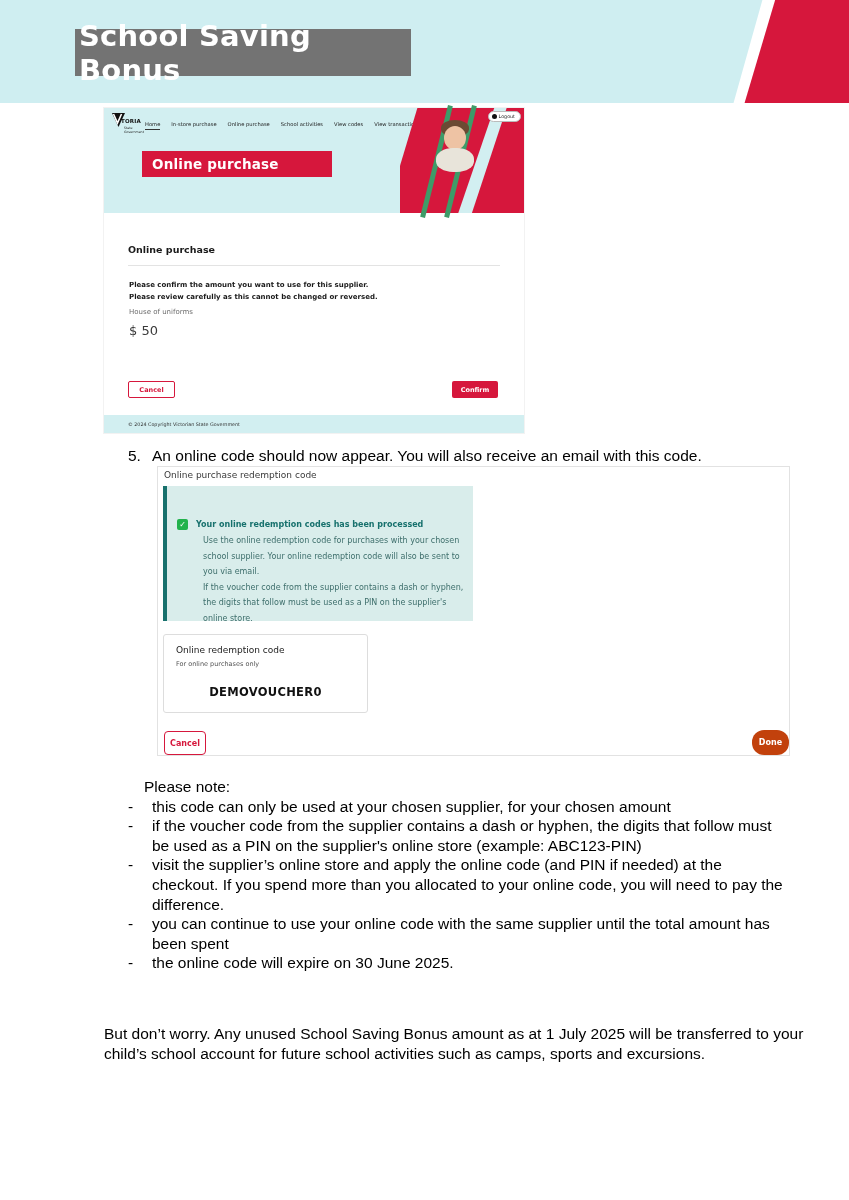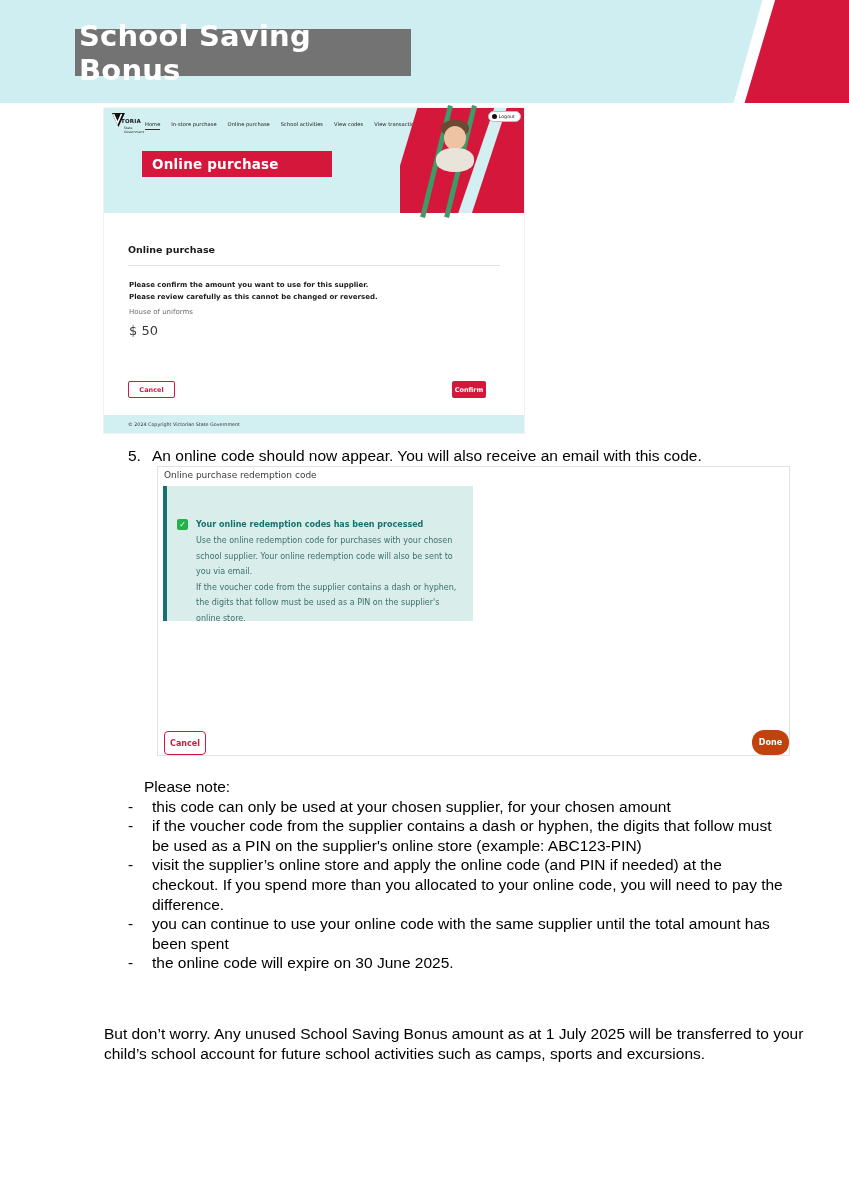--- a/index.html
+++ b/index.html
@@ -67,21 +67,21 @@
   .s1-bold1 { position:absolute; left:25px; top:68px; font-size:7px; font-weight:bold; color:#1a1a1a; }
   .s1-bold2 { position:absolute; left:25px; top:80px; font-size:7px; font-weight:bold; color:#1a1a1a; }
   .s1-supplier { position:absolute; left:25px; top:95px; font-size:7px; color:#6d6d6d; }
   .s1-amount { position:absolute; left:25px; top:110px; font-size:13px; color:#3a3a3a; }
   .s1-cancel {
     position:absolute; left:24px; top:168px; width:47px; height:17px;
     border:1px solid #d6173c; border-radius:2px; background:#fff; color:#d6173c;
     font-size:6.5px; font-weight:bold; display:flex; align-items:center; justify-content:center;
   }
   .s1-confirm {
-    position:absolute; left:348px; top:168px; width:34px; height:17px;
+    position:absolute; left:348px; top:168px; width:46px; height:17px;
     background:#d6173c; border-radius:2px; color:#fff;
     font-size:6.5px; font-weight:bold; display:flex; align-items:center; justify-content:center;
   }
   .shot1-footer {
     position:absolute; left:0; top:307px; width:420px; height:18px; background:#d2eff1;
     display:flex; align-items:center; padding-left:24px; font-size:4.8px; color:#333;
   }
   
   .step5 { position:absolute; left:128px; top:447px; display:flex; font-size:15.5px; color:#000; }
   .step5 .num { width:24px; }
@@ -95,21 +95,21 @@
   .s2-alert {
     position:absolute; left:5px; top:19px; width:310px; height:135px;
     background:#d9edeb; border-left:4px solid #18716d; padding:33px 14px 0 10px;
   }
   .s2-alert-row { display:flex; gap:8px; align-items:flex-start; }
   .s2-check {
     width:11px; height:11px; border-radius:2px; background:#22b24c; flex:0 0 auto;
     color:#fff; font-size:8px; line-height:11px; text-align:center; font-weight:bold;
   }
   .s2-alert-heading { font-size:8px; font-weight:bold; color:#17716d; line-height:11px; }
-  .s2-alert-body { margin-left:19px; width:266px; font-size:8px; color:#3d6e6b; line-height:15.5px; margin-top:3px; }
+  .s2-alert-body { margin-left:26px; width:266px; font-size:8px; color:#3d6e6b; line-height:15.5px; margin-top:3px; }
   .s2-alert-body .b2 { margin-top:0px; }
   .s2-card {
     position:absolute; left:5px; top:167px; width:205px; height:79px;
     border:1px solid #ddd; border-radius:3px; background:#fff; padding:10px 12px;
   }
   .s2-card-title { font-size:9px; color:#222; }
   .s2-card-sub { font-size:6.5px; color:#555; margin-top:5px; }
   .s2-code { text-align:center; font-size:11.5px; font-weight:bold; color:#111; margin-top:17px; letter-spacing:.3px; }
   .s2-cancel {
     position:absolute; left:6px; top:264px; width:42px; height:24px;
@@ -221,20 +221,25 @@
       <div class="s2-alert-row">
         <div class="s2-check">✓</div>
         <div class="s2-alert-heading">Your online redemption codes has been processed</div>
       </div>
       <div class="s2-alert-body">
         <div class="b1">Use the online redemption code for purchases with your chosen school supplier. Your online redemption code will also be sent to you via email.</div>
         <div class="b2">If the voucher code from the supplier contains a dash or hyphen, the digits that follow must be used as a PIN on the supplier's online store.</div>
       </div>
     </div>
 
+    <div class="s2-card">
+      <div class="s2-card-title">Online redemption code</div>
+      <div class="s2-card-sub">For online purchases only</div>
+      <div class="s2-code">DEMOVOUCHER0</div>
+    </div>
 
     <div class="s2-cancel">Cancel</div>
     <div class="s2-done">Done</div>
   </div>
 
   <div class="notes">
     <div class="notes-heading">Please note:</div>
     <div class="note-item">
       <span class="dash"></span>
       <span class="txt">this code can only be used at your chosen supplier, for your chosen amount</span>

